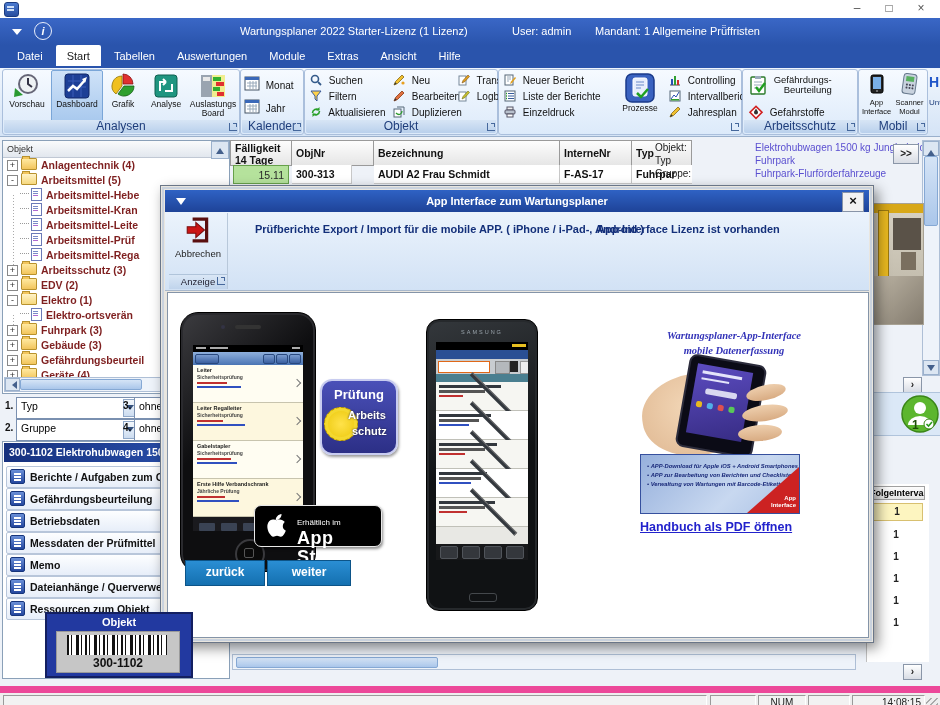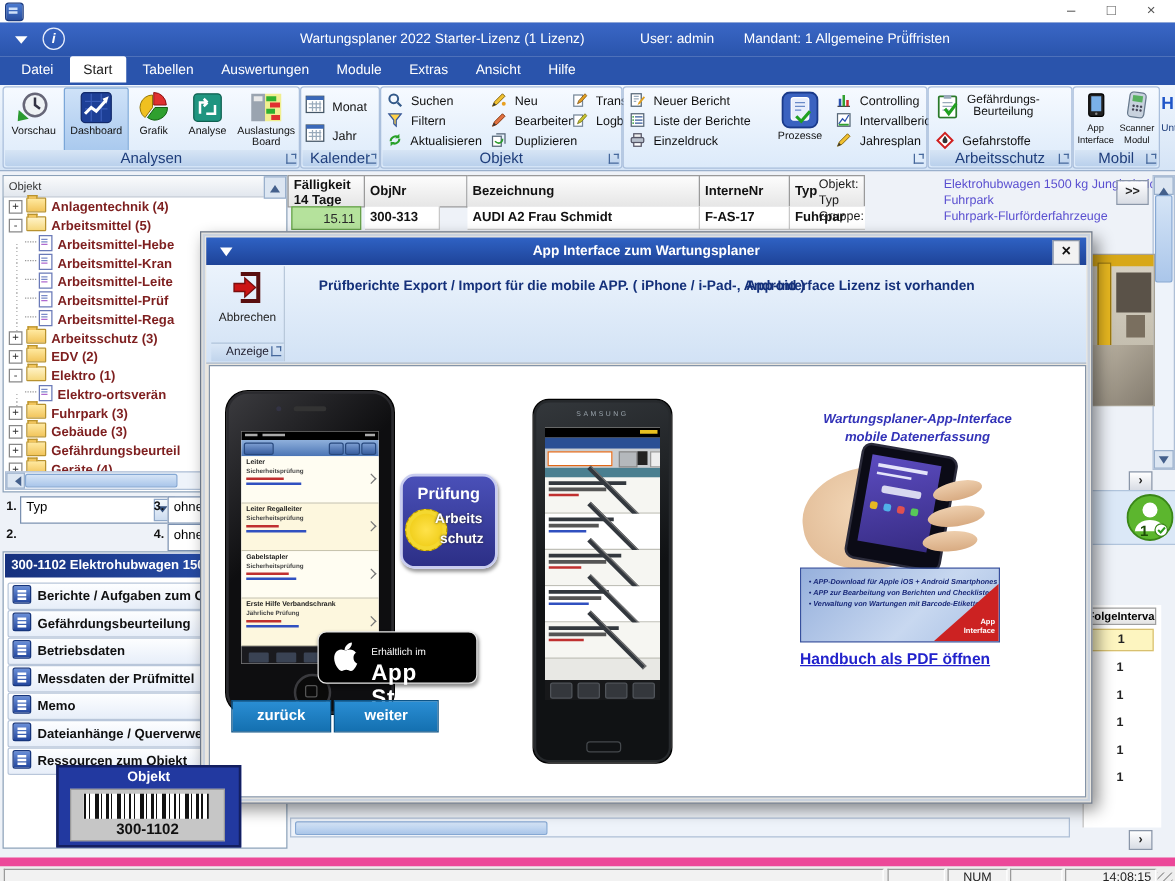--- a/index.html
+++ b/index.html
@@ -168,21 +168,21 @@
   .sbrand{position:absolute;left:0;right:0;top:9px;text-align:center;color:#9aa4ac;font-size:5.5px;letter-spacing:2px;}
   .sscreen{position:absolute;left:9px;top:22px;width:92px;height:218px;background:#e8e8e4;overflow:hidden;}
   .srow{position:relative;height:29px;background:#f6f6f2;border-bottom:1px solid #c0c0b8;padding:2px 9px 0 3px;box-sizing:border-box;}
   .srow i{display:block;height:3px;background:#33383e;margin-top:1px;width:62px;}
   .srow em{display:block;height:2.6px;background:#555;margin-top:2px;width:46px;}
   .sbot{position:absolute;left:0;right:0;bottom:0;height:16px;background:#17181a;}
   .sbot span{display:inline-block;width:16px;height:11px;background:#34373c;border:1px solid #50545a;border-radius:2px;margin:2px 0 0 4px;}
   .shome{position:absolute;left:42px;bottom:8px;width:26px;height:7px;border:1px solid #44484c;border-radius:3px;}
   
   .promoT{position:absolute;left:436px;top:35px;width:260px;text-align:center;color:#3333b8;
-          font-weight:bold;font-style:italic;font-size:10.5px;line-height:15px;}
+          font-weight:bold;font-style:italic;font-size:10.5px;line-height:15px;font-family:Liberation Serif, serif;}
   .hand{position:absolute;left:474px;top:66px;width:150px;height:96px;}
   .palm{position:absolute;left:0;top:14px;width:116px;height:82px;border-radius:50% 45% 55% 50%;
         background:radial-gradient(circle at 40% 40%,#f2d6b6,#d9ae86);transform:rotate(-8deg);}
   .finger{position:absolute;border-radius:50%;background:linear-gradient(#eecfae,#d8ab82);}
   .hphone{position:absolute;left:40px;top:0;width:74px;height:90px;background:#0b0b16;border:2px solid #2c2c3c;
           border-radius:8px;transform:rotate(10deg);}
   .hpscr{position:absolute;left:7px;top:7px;width:56px;height:70px;background:linear-gradient(160deg,#5c4cc0,#372c84);}
   .hpscr i{display:block;height:2.5px;background:#e4e4fa;margin:6px 6px 0;}
   .hpscr em{display:block;height:6px;background:#d8d8f0;border-radius:2px;margin:8px 12px 0;}
   .hpdots span{display:inline-block;width:6px;height:6px;border-radius:2px;margin:8px 0 0 5px;}
@@ -421,21 +421,21 @@
     </div>
 
     <div class="rgroup" style="left:742px;width:114px">
       <div class="rsmall twoline" style="left:5px;top:5px;height:24px">
         <span class="ric" style="width:20px;height:20px;vertical-align:-7px"><svg viewBox="0 0 20 20" width="20" height="20">
               <rect x="3" y="2" width="14" height="17" rx="1" fill="#fff" stroke="#2a7a2a" stroke-width="1.4"></rect>
               <rect x="7" y="1" width="6" height="3" fill="#9ab"></rect>
               <path d="M6 7h8M6 10h8M6 13h5" stroke="#9ab"></path>
               <path d="M8 12l3 4 6-8" stroke="#20a020" stroke-width="2.4" fill="none"></path>
             </svg></span>
-        <span style="display:inline-block;vertical-align:top;text-align:center">
+        <span style="display:inline-block;vertical-align:top;text-align:right">
           <span style="display:block">Gefährdungs-</span>
           <span style="display:block">Beurteilung</span>
         </span>
       </div>
       <div class="rsmall" style="left:5px;top:34px">
         <span class="ric" style="width:16px;height:16px;vertical-align:-4px"><svg viewBox="0 0 16 16" width="16" height="16">
               <rect x="4" y="4" width="8.5" height="8.5" fill="#fff" stroke="#d02020" stroke-width="1.6" transform="rotate(45 8 8)"></rect>
               <path d="M8 4.5c1 2 2 2.5 2 4a2 2 0 1 1-4 0c0-1.5 1-2 2-4z" fill="#333"></path>
             </svg></span>
         <span>Gefahrstoffe</span>
@@ -510,20 +510,23 @@
     </div>
   </div>
 
   <span class="fnum" style="left:5px;top:400px">1.</span>
   <div class="fsel" style="left:16px;top:397px;width:102px"><span>Typ</span><span class="da">
         <i></i>
       </span></div>
   <span class="fnum" style="left:123px;top:400px">3.</span>
   <div class="fsel" style="left:134px;top:397px;width:94px"><span>ohne Gru</span></div>
   <span class="fnum" style="left:5px;top:422px">2.</span>
+  <div class="fsel" style="left:16px;top:419px;width:102px"><span>Gruppe</span><span class="da">
+        <i></i>
+      </span></div>
   <span class="fnum" style="left:123px;top:422px">4.</span>
   <div class="fsel" style="left:134px;top:419px;width:94px"><span>ohne Gru</span></div>
 
   <div class="abs objpanel">
     <div class="ophead">300-1102 Elektrohubwagen 1500 k</div>
     <div class="opbtn" style="top:24px"><span class="oicon"></span><span>Berichte / Aufgaben zum Obj</span></div>
     <div class="opbtn" style="top:68px"><span class="oicon"></span><span>Betriebsdaten</span></div>
     <div class="opbtn" style="top:46px"><span class="oicon"></span><span>Gefährdungsbeurteilung</span></div>
     <div class="opbtn" style="top:90px"><span class="oicon"></span><span>Messdaten der Prüfmittel</span></div>
     <div class="opbtn" style="top:112px"><span class="oicon"></span><span>Memo</span></div>

